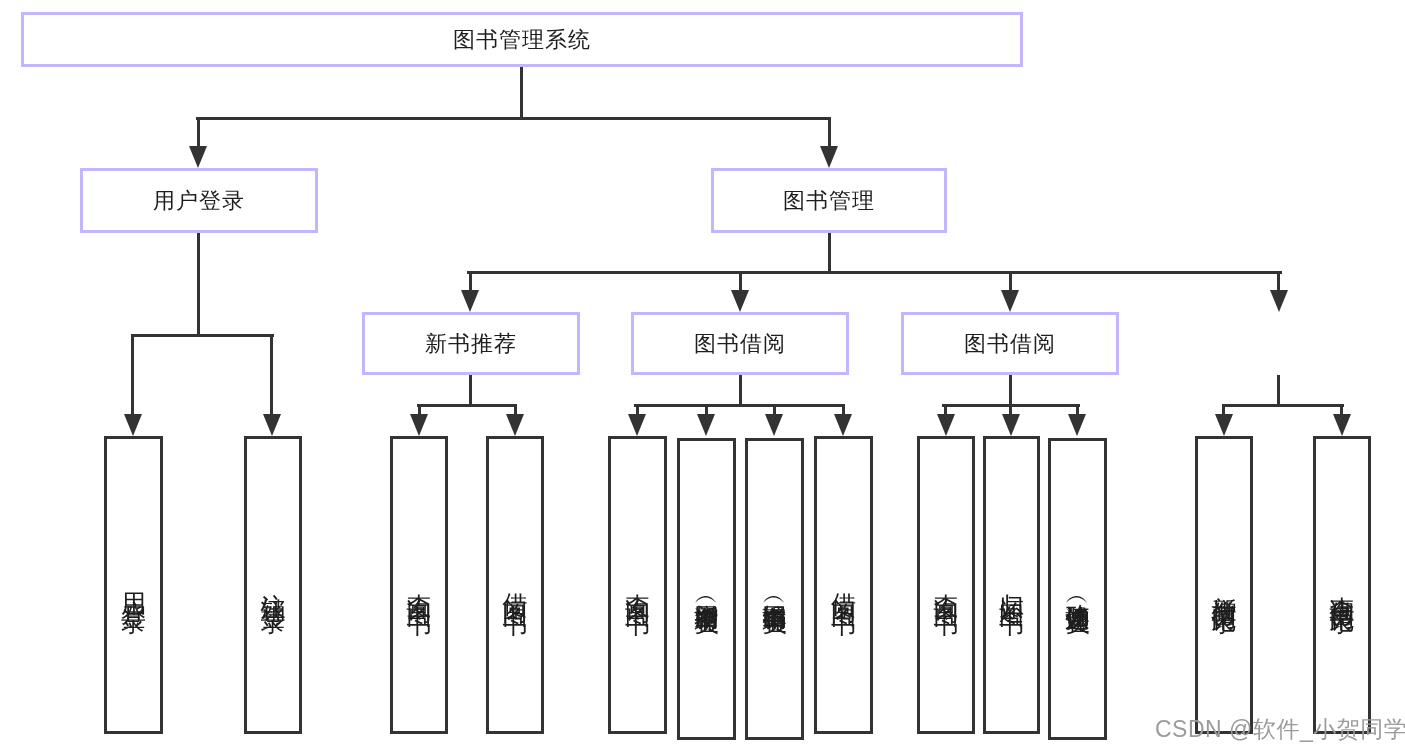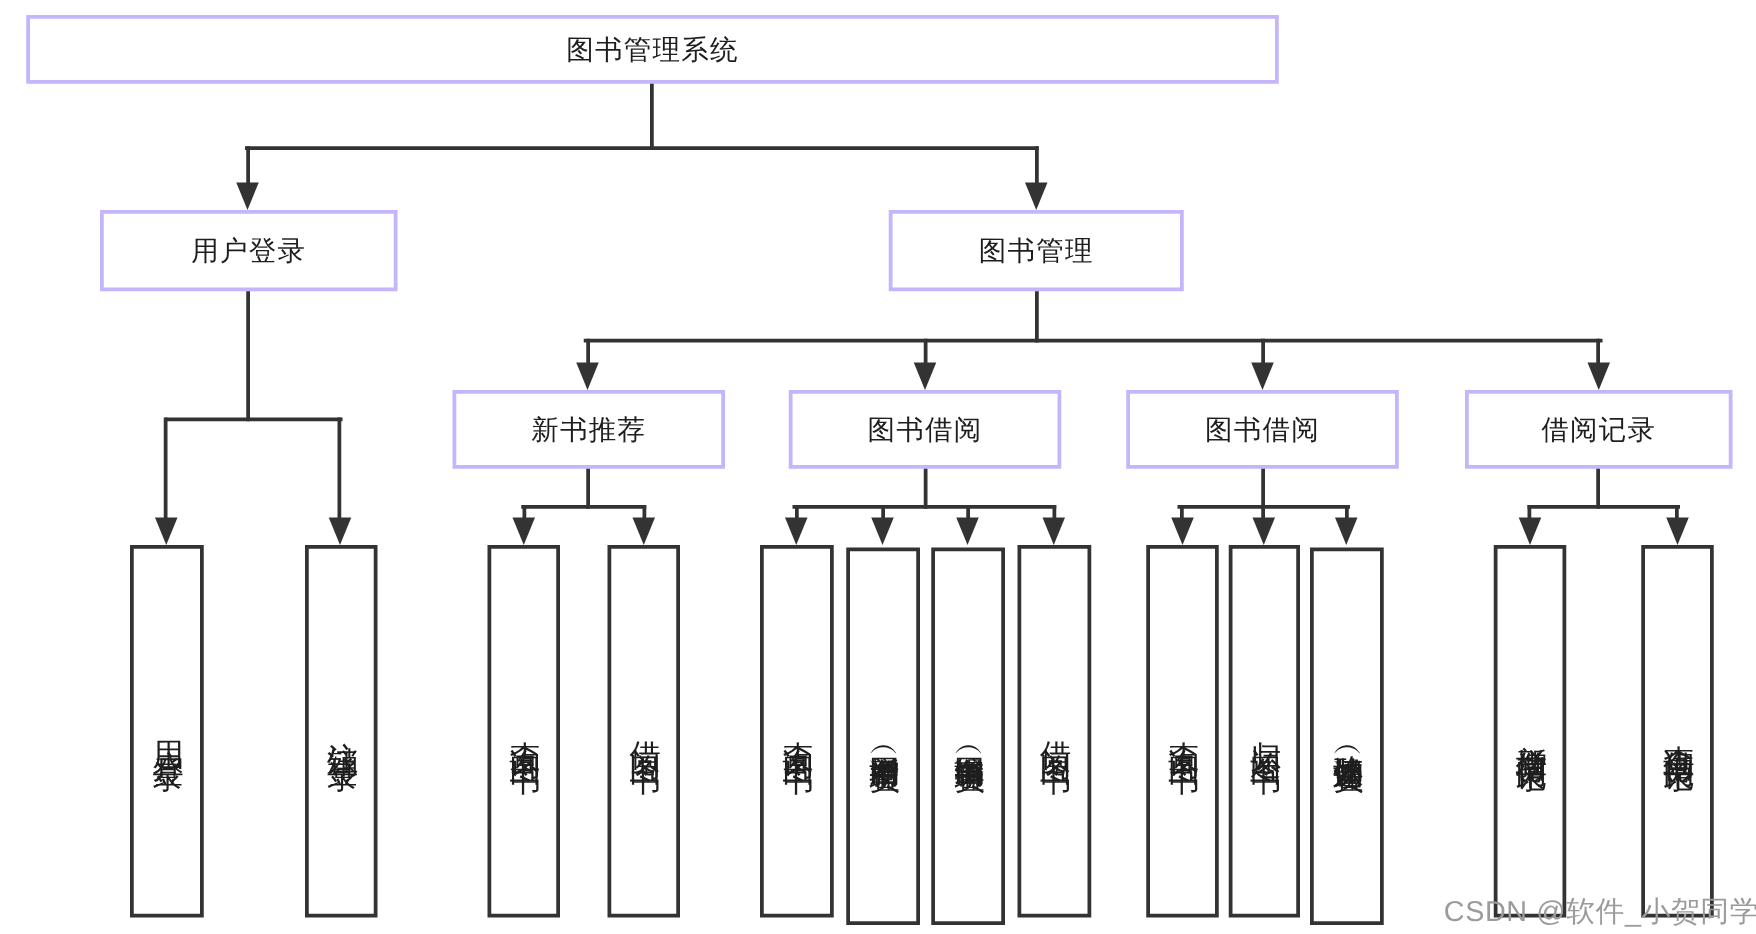--- a/index.html
+++ b/index.html
@@ -60,21 +60,20 @@
   <div class="vl" style="left:739px;  top:271px; height:22px;"></div>
   <div class="ah" style="left:731px;  top:290px;"></div>
   <div class="vl" style="left:1009px; top:271px; height:22px;"></div>
   <div class="ah" style="left:1001px; top:290px;"></div>
   <div class="vl" style="left:1277px; top:271px; height:22px;"></div>
   <div class="ah" style="left:1270px; top:290px;"></div>
 
   <div class="box" style="left:362px;  top:312px; width:218px; height:63px;">新书推荐</div>
   <div class="box" style="left:631px;  top:312px; width:218px; height:63px;">图书借阅</div>
   <div class="box" style="left:901px;  top:312px; width:218px; height:63px;">图书借阅</div>
-  <div class="box" style="left:1172px; top:312px; width:214px; height:63px;">借阅记录</div>
 
   <div class="vl" style="left:469px; top:375px; height:32px;"></div>
   <div class="hl" style="left:417px; top:404px; width:100px;"></div>
   <div class="vl" style="left:418px; top:404px; height:14px;"></div>
   <div class="ah" style="left:410px; top:414px;"></div>
   <div class="vl" style="left:514px; top:404px; height:14px;"></div>
   <div class="ah" style="left:506px; top:414px;"></div>
 
   <div class="vl" style="left:739px; top:375px; height:32px;"></div>
   <div class="hl" style="left:634px; top:404px; width:211px;"></div>

